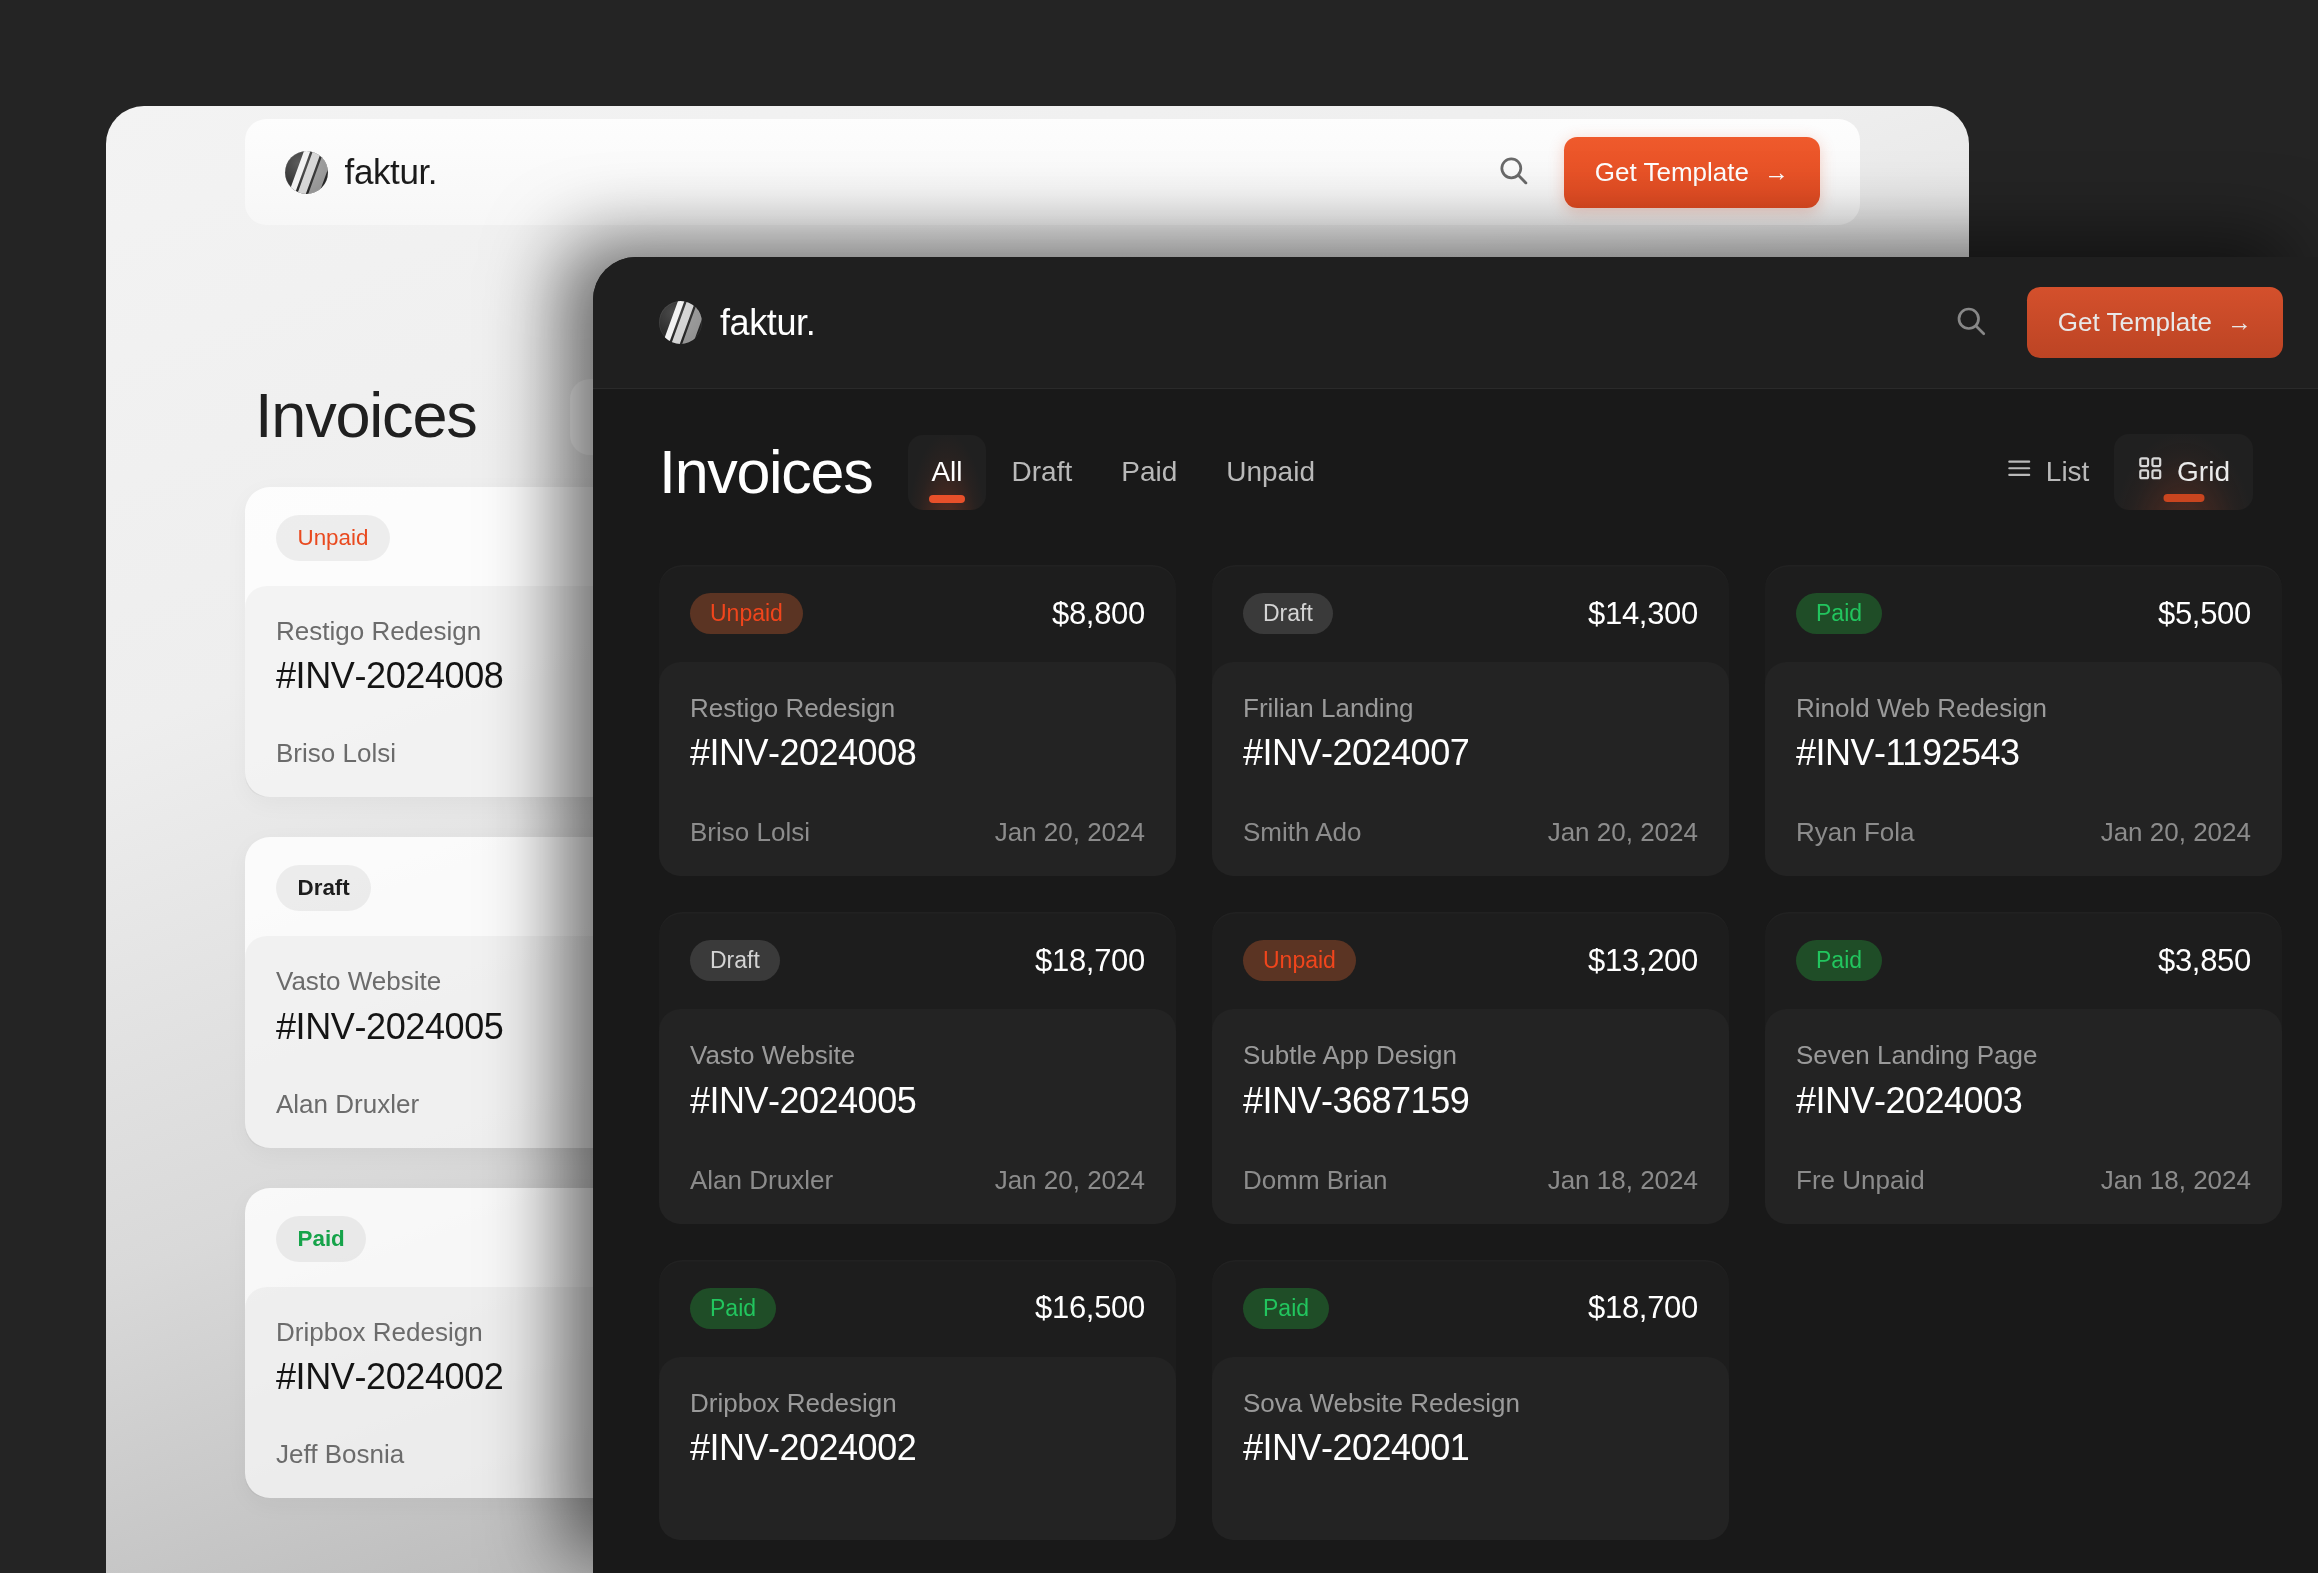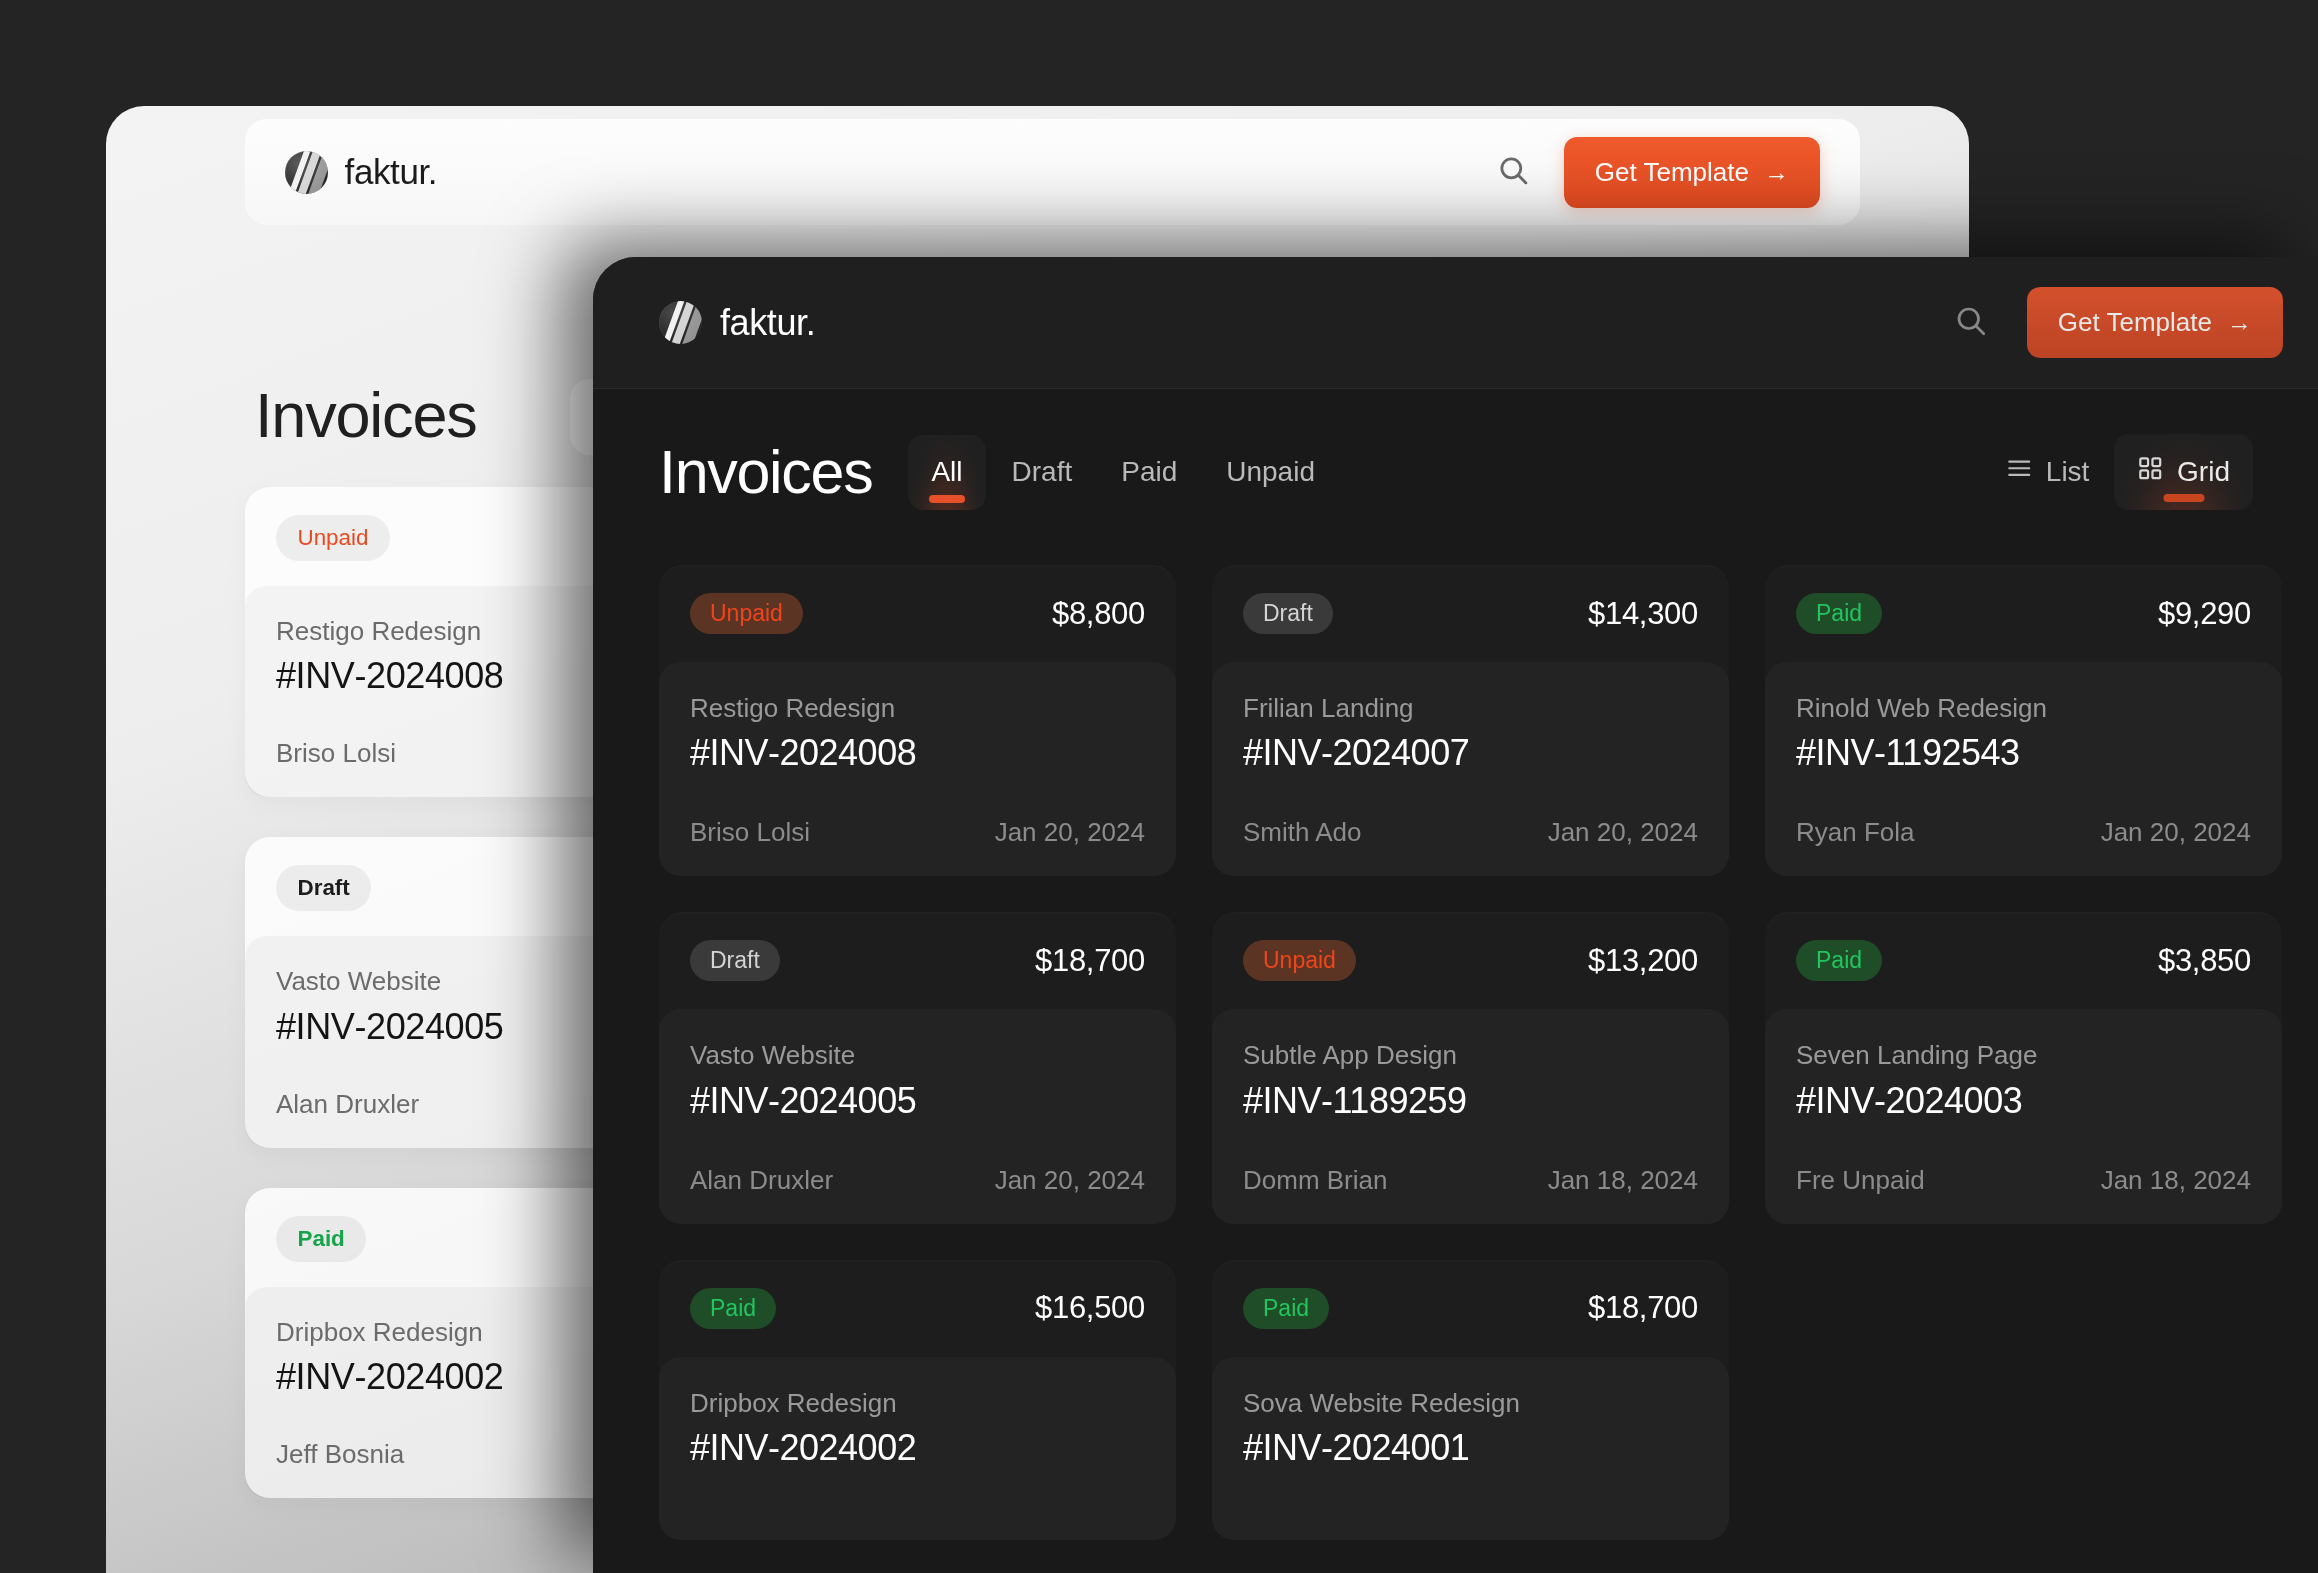--- a/index.html
+++ b/index.html
@@ -338,21 +338,21 @@
         <div class="card-foot">
           <span>Smith Ado</span>
           <span>Jan 20, 2024</span>
         </div>
       </div>
     </div>
 
     <div class="card">
       <div class="card-head">
         <span class="badge paid">Paid</span>
-        <span class="amount">$9,290</span>
+        <span class="amount">$5,500</span>
       </div>
       <div class="card-body">
         <div class="project">Rinold Web Redesign</div>
         <div class="inv-num">#INV‑1192543</div>
         <div class="card-foot">
           <span>Ryan Fola</span>
           <span>Jan 20, 2024</span>
         </div>
       </div>
     </div>
@@ -372,21 +372,21 @@
       </div>
     </div>
 
     <div class="card">
       <div class="card-head">
         <span class="badge unpaid">Unpaid</span>
         <span class="amount">$13,200</span>
       </div>
       <div class="card-body">
         <div class="project">Subtle App Design</div>
-        <div class="inv-num">#INV‑1189259</div>
+        <div class="inv-num">#INV‑3687159</div>
         <div class="card-foot">
           <span>Domm Brian</span>
           <span>Jan 18, 2024</span>
         </div>
       </div>
     </div>
 
     <div class="card">
       <div class="card-head">
         <span class="badge paid">Paid</span>

